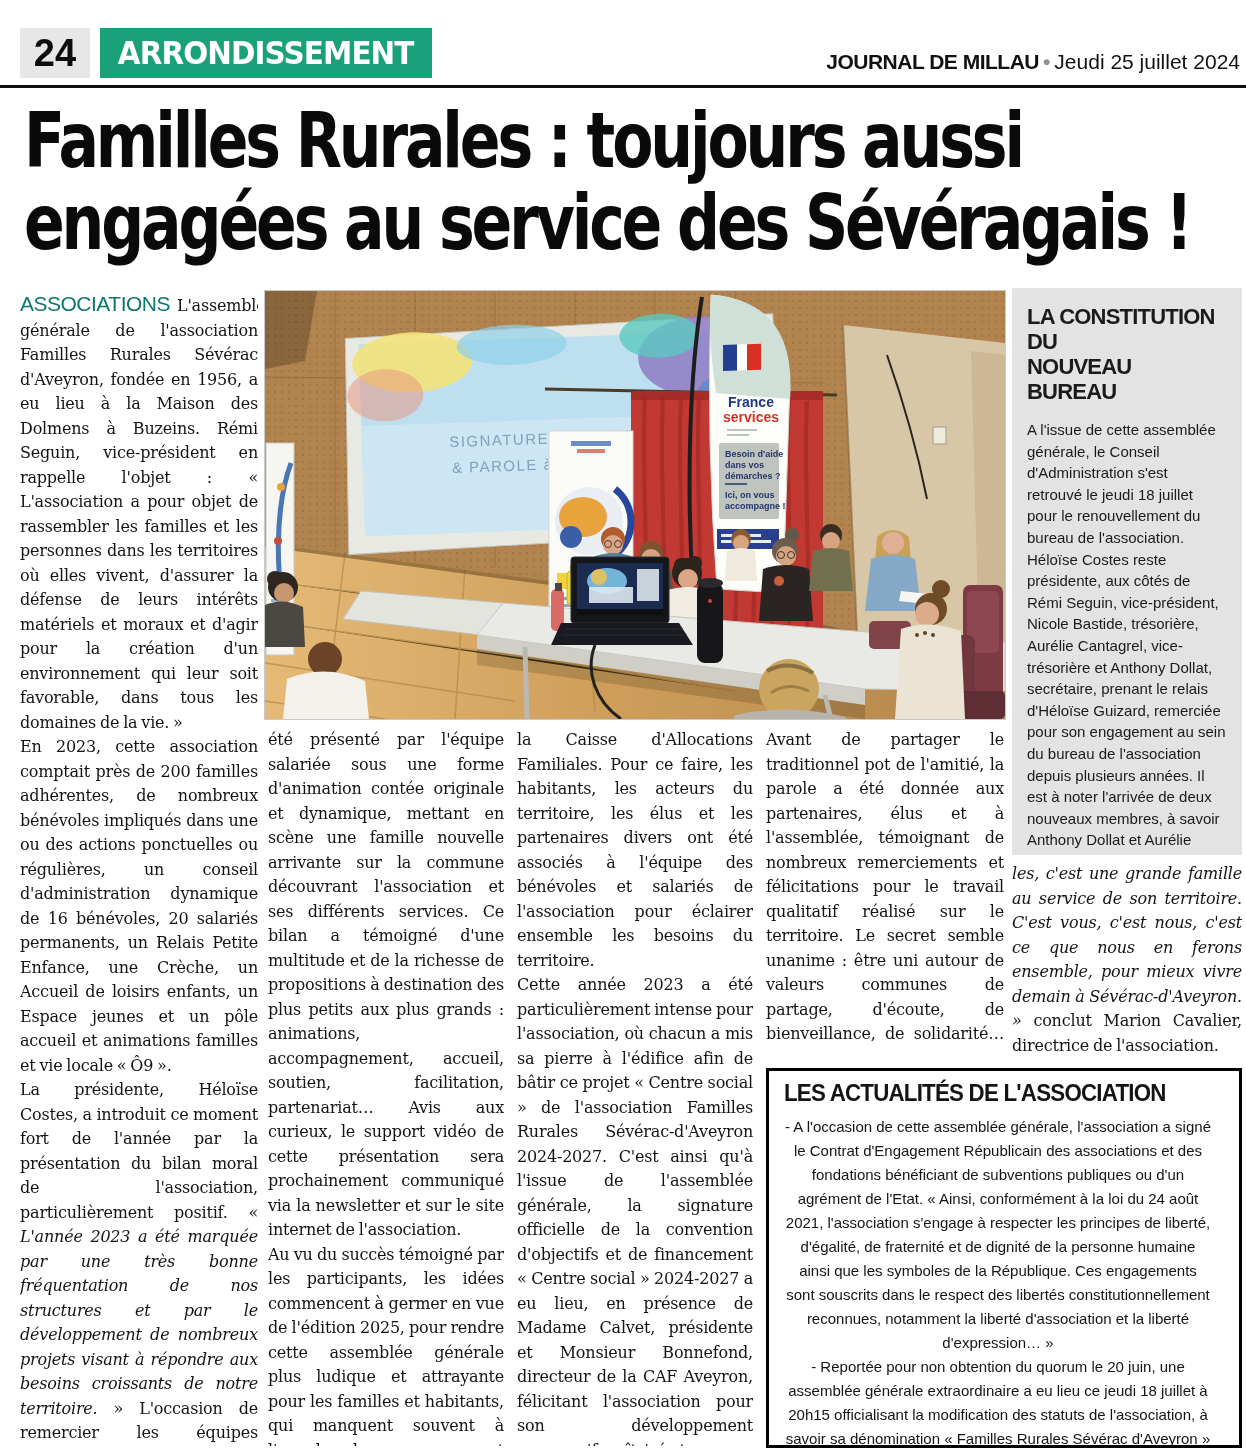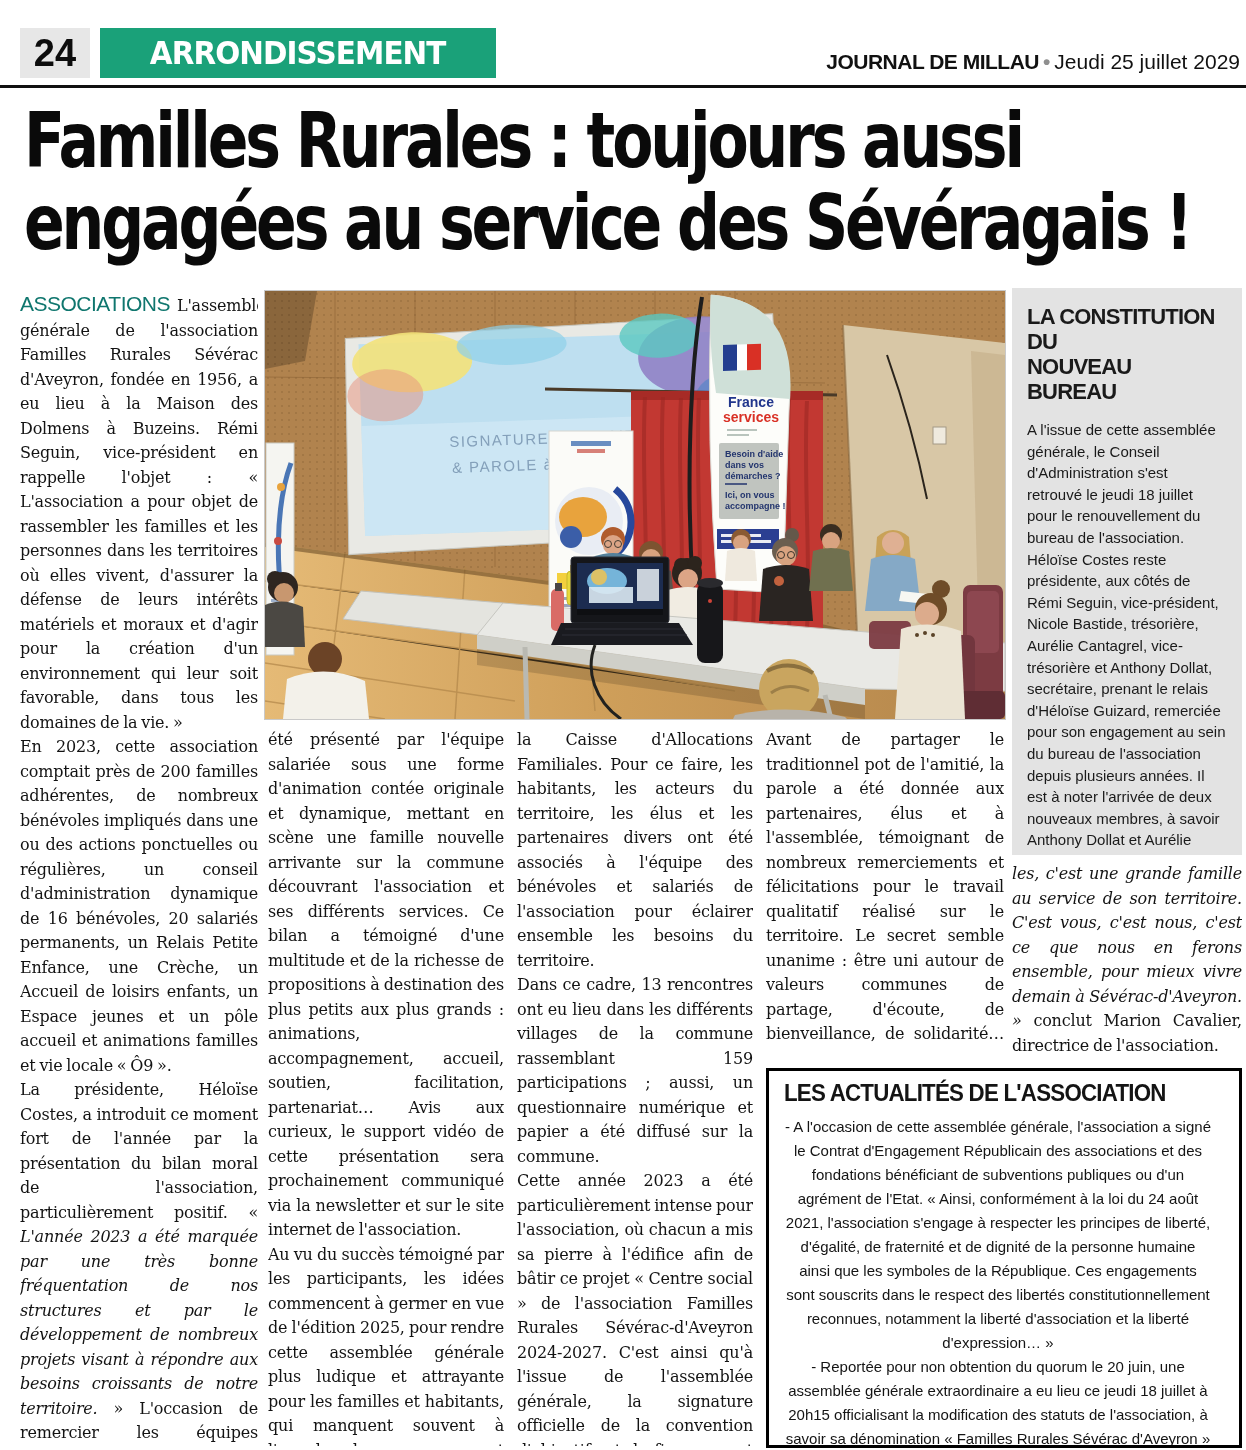--- a/index.html
+++ b/index.html
@@ -4,21 +4,21 @@
 <style>
   html,body{margin:0;padding:0;background:#fff;}
   #page{position:relative;width:1246px;height:1450px;background:#fff;overflow:hidden;
         -webkit-hyphens:auto;hyphens:auto;}
   .abs{position:absolute;}
 
   
   .pagenum{left:20px;top:28px;width:70px;height:50px;background:#e7e7e7;
            font-family:"Liberation Sans",sans-serif;font-weight:bold;font-size:38px;
            color:#0d0d0d;display:flex;align-items:center;justify-content:center;}
-  .section-banner{left:100px;top:28px;width:396px;height:50px;background:#1aa179;
+  .section-banner{left:100px;top:28px;width:332px;height:50px;background:#1aa179;
            display:flex;align-items:center;justify-content:center;}
   .section-banner span{font-family:"DejaVu Sans",sans-serif;font-weight:bold;font-size:32px;
            color:#fff;letter-spacing:-1px;transform:scaleX(.92);}
   .masthead{right:6px;top:50px;font-family:"Liberation Sans",sans-serif;font-size:21px;color:#111;
            white-space:nowrap;}
   .masthead .bold{font-weight:bold;letter-spacing:-0.5px;}
   .masthead .dot{color:#8f8f8f;font-weight:bold;padding:0 4px;}
   .toprule{left:0;top:85px;width:1246px;height:3px;background:#101010;}
 
   
@@ -66,21 +66,21 @@
 
 <div id="page">
 
   <div class="abs pagenum">
     <span>24</span>
   </div>
   <div class="abs section-banner">
     <span>ARRONDISSEMENT</span>
   </div>
   <div class="abs masthead">
-    <span class="bold">JOURNAL DE MILLAU</span><span class="dot">•</span><span>Jeudi 25 juillet 2029</span>
+    <span class="bold">JOURNAL DE MILLAU</span><span class="dot">•</span><span>Jeudi 25 juillet 2024</span>
   </div>
   <div class="abs toprule"></div>
 
   <div class="abs headline hl1">Familles Rurales : toujours aussi</div>
   <div class="abs headline hl2">engagées au service des Sévéragais !</div>
 
   <div class="abs serifcol col1">
     <p><span class="kicker">ASSOCIATIONS</span><span>L'assemblée générale de l'association Familles Rurales Sévérac d'Aveyron, fondée en 1956, a eu lieu à la Maison des Dolmens à Buzeins. Rémi Seguin, vice-président en rappelle l'objet : « L'association a pour objet de rassembler les familles et les personnes dans les territoires où elles vivent, d'assurer la défense de leurs intérêts matériels et moraux et d'agir pour la création d'un environnement qui leur soit favorable, dans tous les domaines de la vie. »</span></p>
     <p><span>En 2023, cette association comptait près de 200 familles adhérentes, de nombreux bénévoles impliqués dans une ou des actions ponctuelles ou régulières, un conseil d'administration dynamique de 16 bénévoles, 20 salariés permanents, un Relais Petite Enfance, une Crèche, un Accueil de loisirs enfants, un Espace jeunes et un pôle accueil et animations familles et vie locale « Ô9 ».</span></p>
     <p><span>La présidente, Héloïse Costes, a introduit ce moment fort de l'année par la présentation du bilan moral de l'association, particulièrement positif. « </span><span class="it">L'année 2023  a été marquée par une très bonne fréquentation de nos structures et par le développement de nombreux projets visant à répondre aux besoins croissants de notre territoire.</span><span> » L'occasion de remercier les équipes salariées et bénévoles pour leur implication au quotidien  ainsi que les divers partenaires présents et excusés, nous citerons la  Communauté des Communes « Des Causses à l'Aubrac », la mairie de Sévérac-d'Aveyron, la CAF, la MSA et la fédération départementale Familles Rurales, pour leur soutien indispensable au service du territoire.</span></p>
@@ -345,21 +345,20 @@
   </div>
 
   <div class="abs serifcol col2">
     <p><span>été présenté par l'équipe salariée sous une forme d'animation contée originale et dynamique, mettant en scène une famille nouvelle arrivante sur la commune découvrant l'association et ses différents services. Ce bilan a témoigné d'une multitude et de la richesse de propositions à destination des plus petits aux plus grands : animations, accompagnement, accueil, soutien, facilitation, partenariat… Avis aux curieux, le support vidéo de cette présentation sera prochainement communiqué via la newsletter et sur le site internet de l'association.</span></p>
     <p><span>Au vu du succès témoigné par les participants, les idées commencent à germer en vue de l'édition 2025, pour rendre cette assemblée générale plus ludique et attrayante pour les familles et habitants, qui manquent souvent à l'appel de ce moment convivial, si important à la vie de l'association.</span></p>
 
   </div>
 
   <div class="abs serifcol col3">
     <p><span>la Caisse d'Allocations Familiales. Pour ce faire, les habitants, les acteurs du territoire, les élus et les partenaires divers ont été associés à l'équipe des bénévoles et salariés de l'association pour éclairer ensemble les besoins du territoire.</span></p>
-    <p><span>Dans ce cadre, 13 rencontres ont eu lieu dans les différents villages de la commune rassemblant 159 participations ; aussi, un questionnaire numérique et papier a été diffusé sur la commune.</span></p>
     <p><span>Cette année 2023 a été particulièrement intense pour l'association, où chacun a mis sa pierre à l'édifice afin de bâtir ce projet « Centre social » de l'association Familles Rurales Sévérac-d'Aveyron 2024-2027. C'est ainsi qu'à l'issue de l'assemblée générale, la signature officielle de la convention d'objectifs et de financement « Centre social » 2024-2027 a eu lieu, en présence de Madame Calvet, présidente et Monsieur Bonnefond, directeur de la CAF Aveyron, félicitant l'association pour son développement progressif maîtrisé et va-</span></p>
   </div>
 
   <div class="abs serifcol col4">
     <p><span>Avant de partager le traditionnel pot de l'amitié, la parole a été donnée aux partenaires, élus et à l'assemblée, témoignant de nombreux remerciements et félicitations pour le travail qualitatif réalisé sur le territoire. Le secret semble unanime : être uni autour de valeurs communes de partage, d'écoute, de bienveillance, de solidarité…  « </span></p>
   </div>
 
   <div class="abs serifcol closing">
     <p><span class="it">les, c'est une grande famille au service de son territoire. C'est vous, c'est nous, c'est ce que nous en ferons ensemble, pour mieux vivre demain à Sévérac-d'Aveyron. »</span><span> conclut Marion Cavalier, directrice de l'association.</span></p>
   </div>

